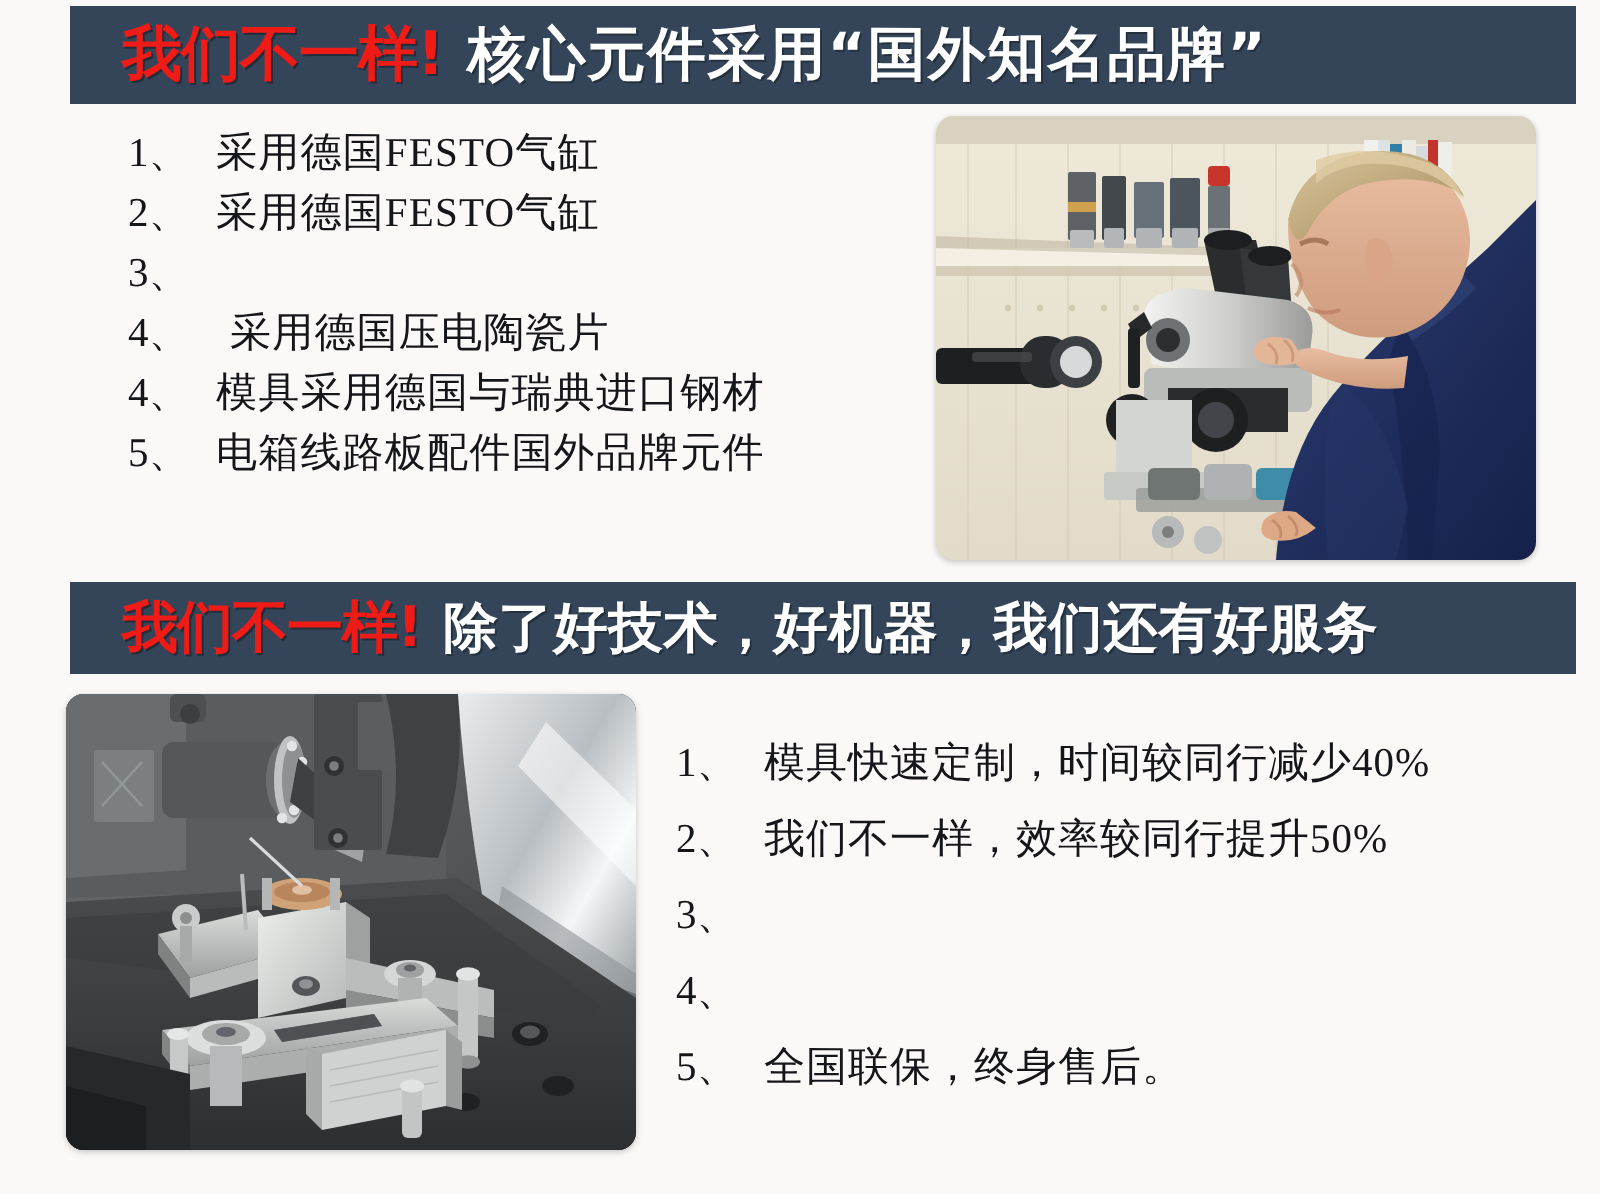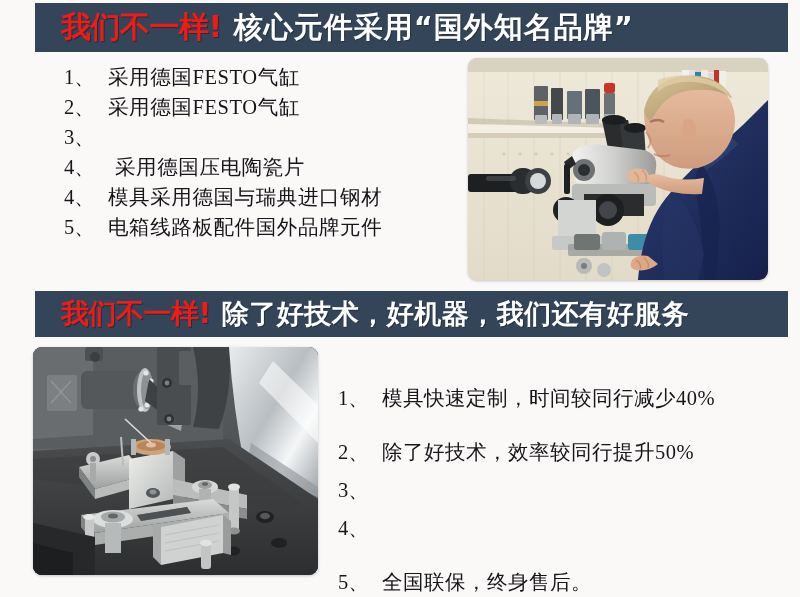--- a/index.html
+++ b/index.html
@@ -96,21 +96,21 @@
     line-height: 38px;
     display: flex;
     align-items: baseline;
     white-space: nowrap;
   }
   .service-list .num {
     display: inline-block;
     min-width: 38px;
   }
   .service-list .txt { letter-spacing: 0.5px; }
-  .service-list li.gap .txt { padding-left: 6px; margin-top: 16px; }
+  .service-list li.gap .txt { padding-left: 6px; }
 
   
   .photo {
     position: absolute;
     border-radius: 9px;
     overflow: hidden;
     box-shadow: 0 1px 3px rgba(0,0,0,0.22);
   }
   .photo-microscope {
     left: 468px;
@@ -327,21 +327,21 @@
     <span class="banner-white">除了好技术，好机器，我们还有好服务</span>
   </div>
 
   <ul class="service-list">
     <li class="gap">
       <span class="num">1、</span>
       <span class="txt">模具快速定制，时间较同行减少40%</span>
     </li>
     <li class="gap">
       <span class="num">2、</span>
-      <span class="txt">除了好技术，效率较同行提升50%</span>
+      <span class="txt">我们不一样，效率较同行提升50%</span>
     </li>
     <li>
       <span class="num">3、</span>
     </li>
     <li>
       <span class="num">4、</span>
     </li>
     <li class="gap">
       <span class="num">5、</span>
       <span class="txt">全国联保，终身售后。</span>

